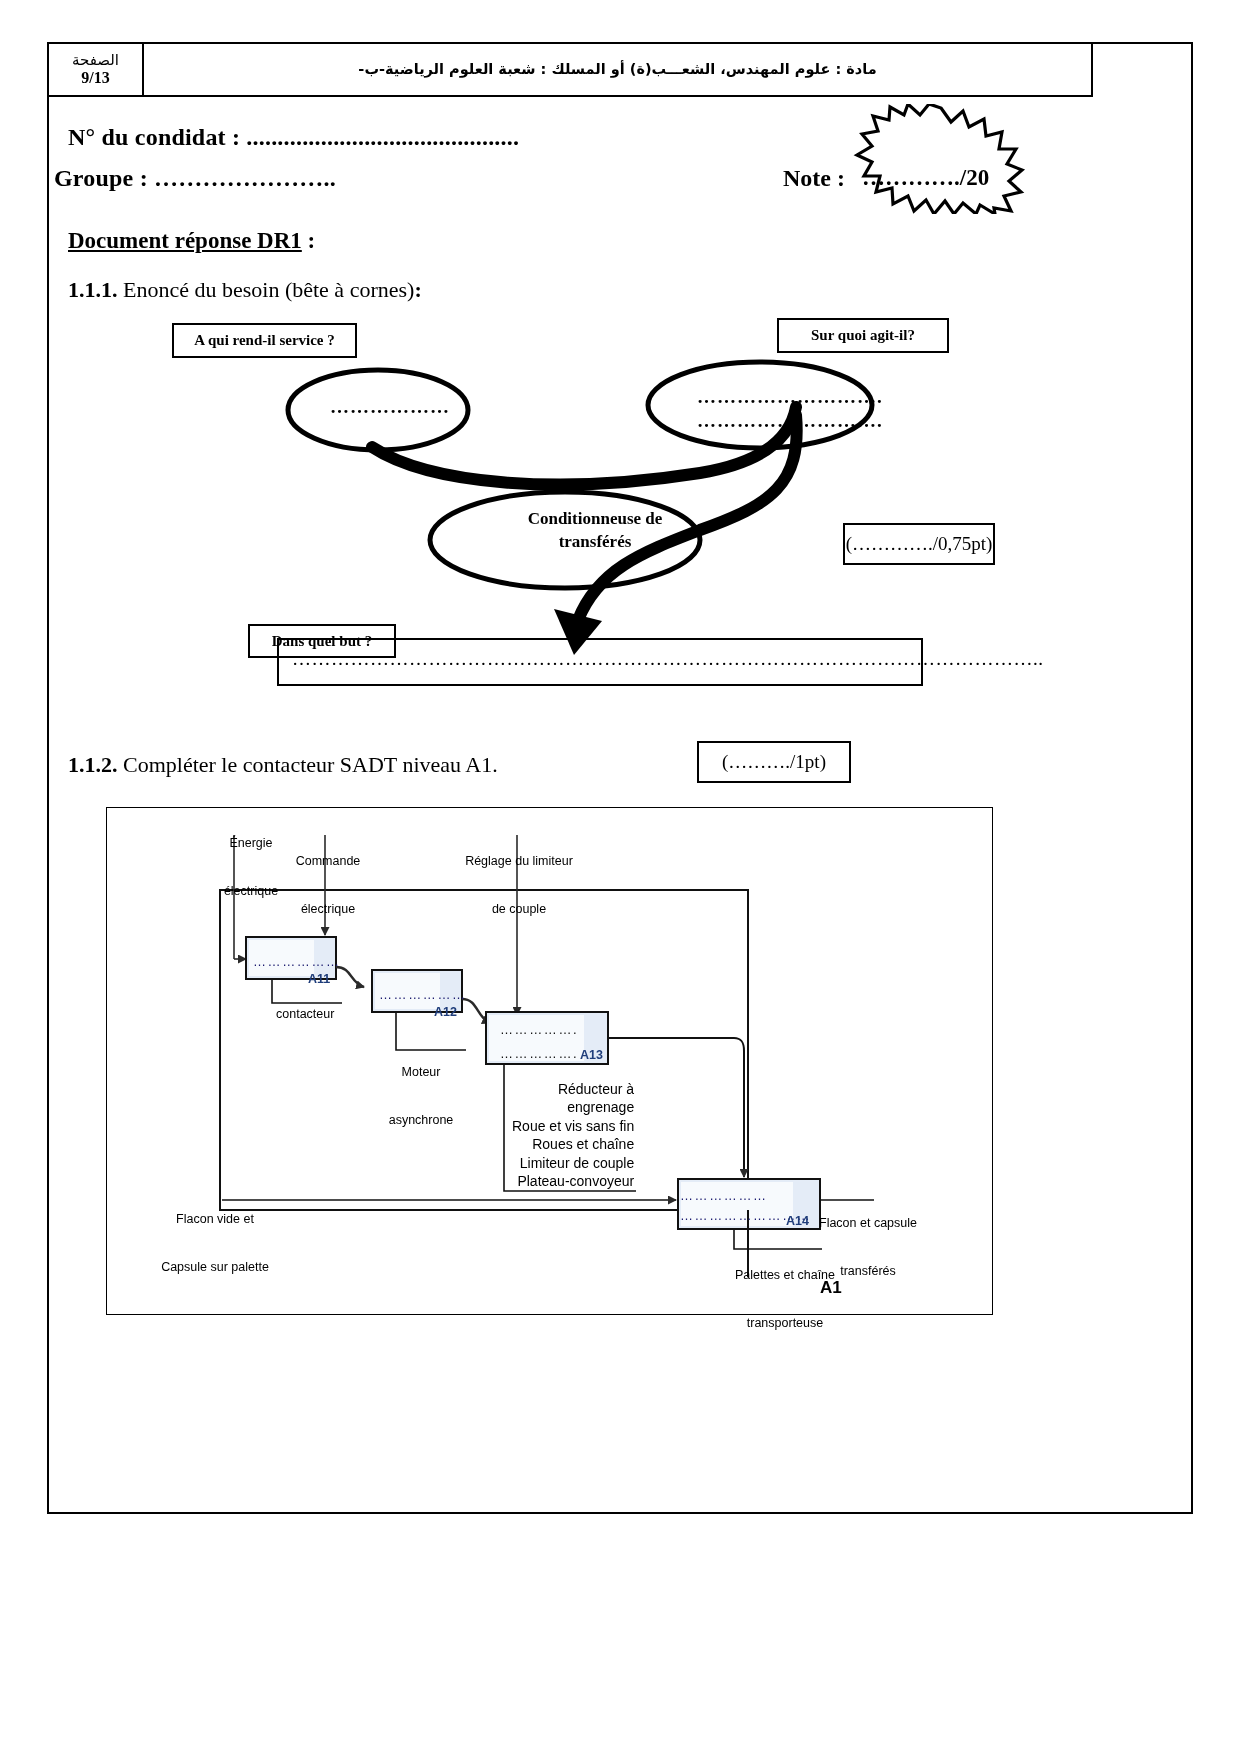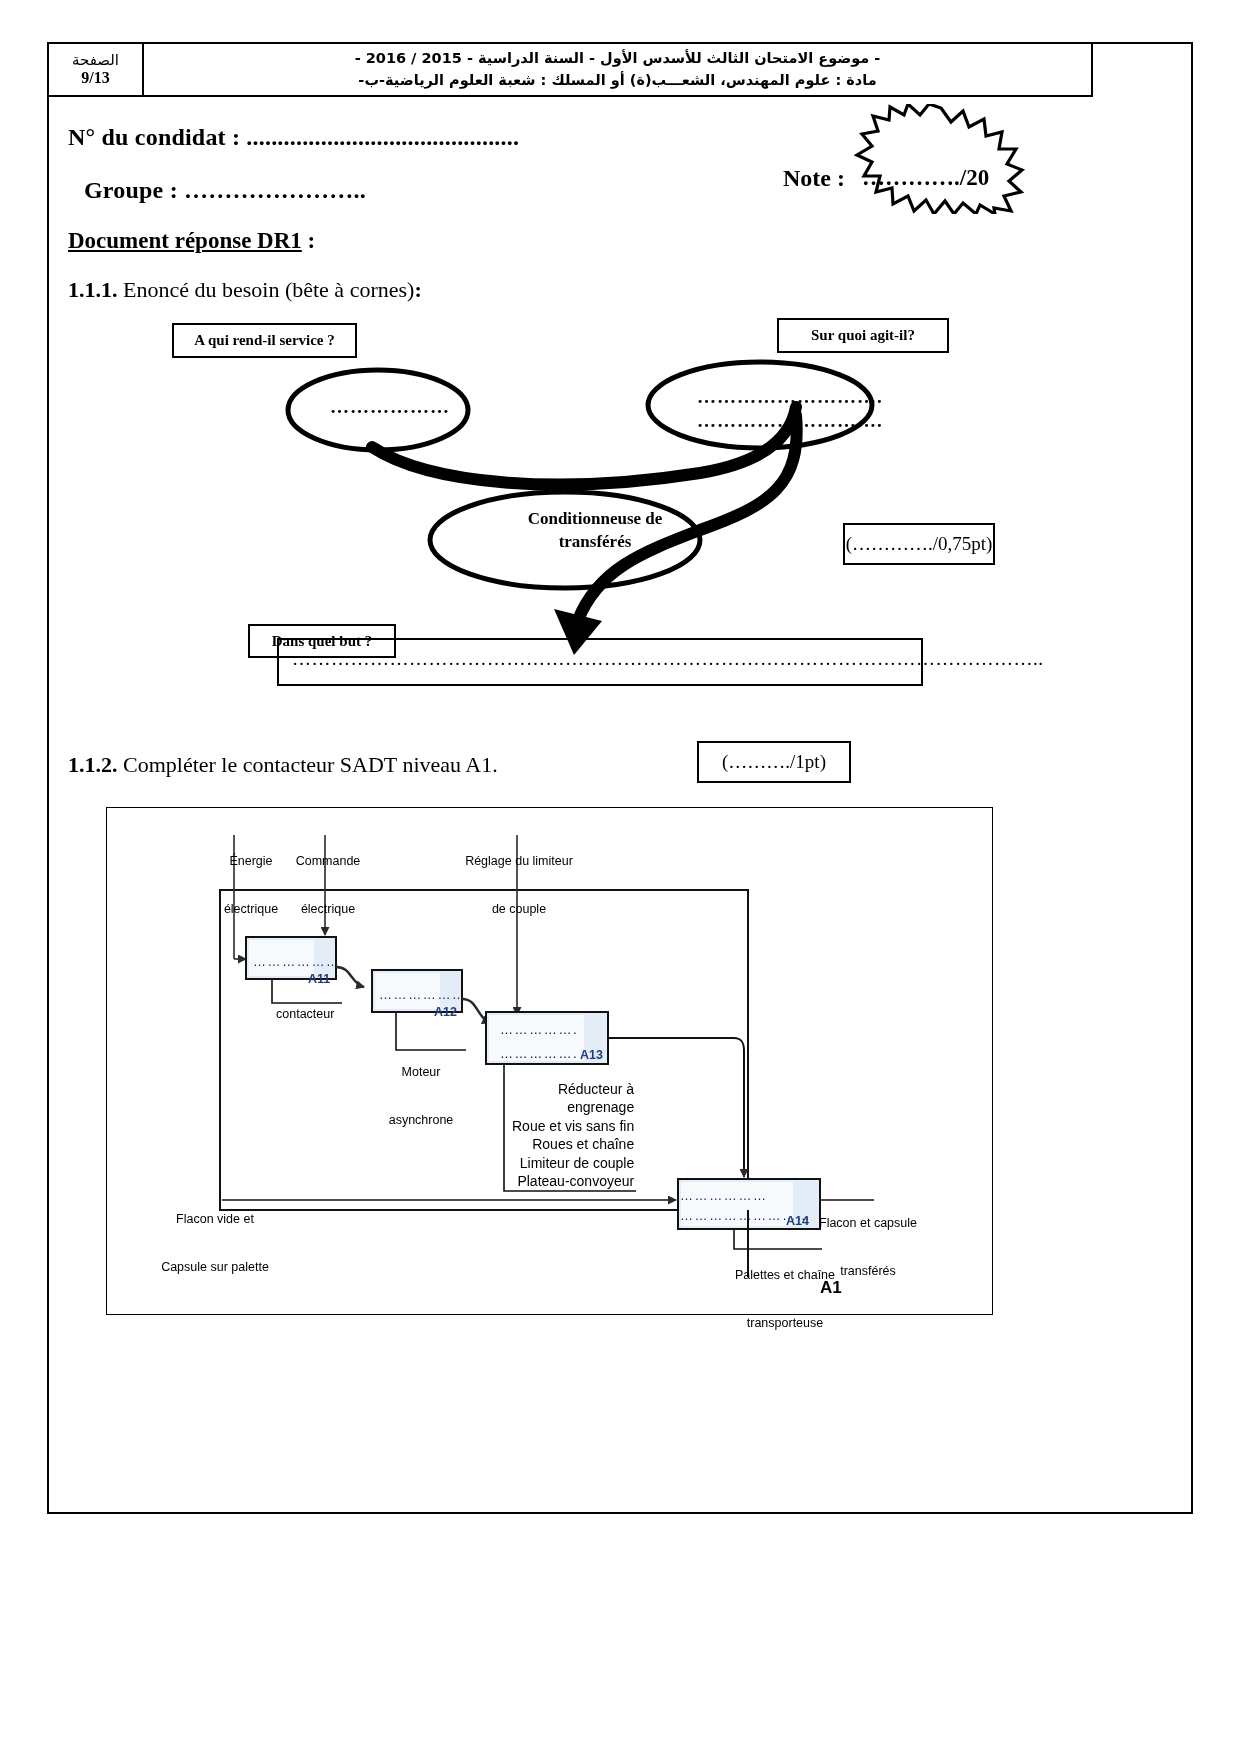--- a/index.html
+++ b/index.html
@@ -75,21 +75,21 @@
 
   
   .id-line {
     position: absolute;
     font-weight: bold;
     font-size: 24px;
     letter-spacing: 0.2px;
     white-space: nowrap;
   }
   #id-candidat { left: 68px; top: 124px; }
-  #id-groupe   { left: 84px; top: 165px; margin-top: 12px; }
+  #id-groupe   { left: 54px; top: 165px; }
 
   #note-label {
     position: absolute;
     left: 783px;
     top: 165px;
     font-weight: bold;
     font-size: 24px;
     white-space: nowrap;
   }
   #note-star {
@@ -284,21 +284,20 @@
 <body>
 
 <div id="page-frame"></div>
 
 <div id="header-table">
   <div id="header-page-cell">
     <div class="ar">الصفحة</div>
     <div>9/13</div>
   </div>
   <div id="header-main-cell">
-    <div>- موضوع الامتحان الثالث للأسدس الأول  - السنة الدراسية - 2015 / 2016 -</div>
     <div>مادة : علوم المهندس، الشعـــب(ة) أو المسلك : شعبة العلوم الرياضية-ب-</div>
   </div>
 </div>
 
 <div class="id-line" id="id-candidat">N° du condidat : ............................................</div>
 <div class="id-line" id="id-groupe">Groupe : …………………..</div>
 
 <div id="note-label">Note :</div>
 
 <svg id="note-star" viewBox="0 0 190 110">
@@ -397,21 +396,21 @@
   <rect x="572" y="372" width="142" height="50" fill="#e4ecf7" stroke="#111" stroke-width="2"></rect>
   <rect x="575" y="375" width="112" height="44" fill="#f7fafd" stroke="none"></rect>
 
   <line x1="714" y1="393" x2="768" y2="393" stroke="#111" stroke-width="1.6"></line>
 
   <path d="M 628 422 L 628 442 L 716 442" fill="none" stroke="#111" stroke-width="1.6"></path>
 
   <line x1="642" y1="403" x2="642" y2="470" stroke="#111" stroke-width="2"></line>
 </svg>
 
-<div class="s-txt c" style="left:211px; top:820px; width:80px;">
+<div class="s-txt c" style="left:211px; top:802px; width:80px;">
   <div>Énergie</div>
   <div>électrique</div>
 </div>
 
 <div class="s-txt c" style="left:285px; top:820px; width:86px;">
   <div>Commande</div>
   <div>électrique</div>
 </div>
 
 <div class="s-txt c" style="left:440px; top:820px; width:158px;">

